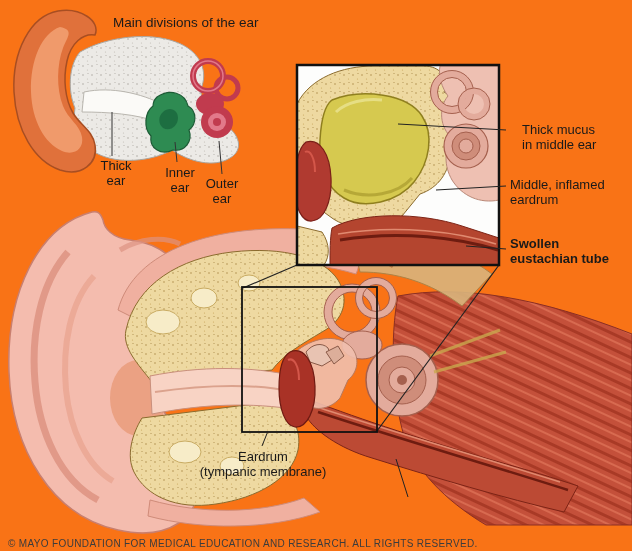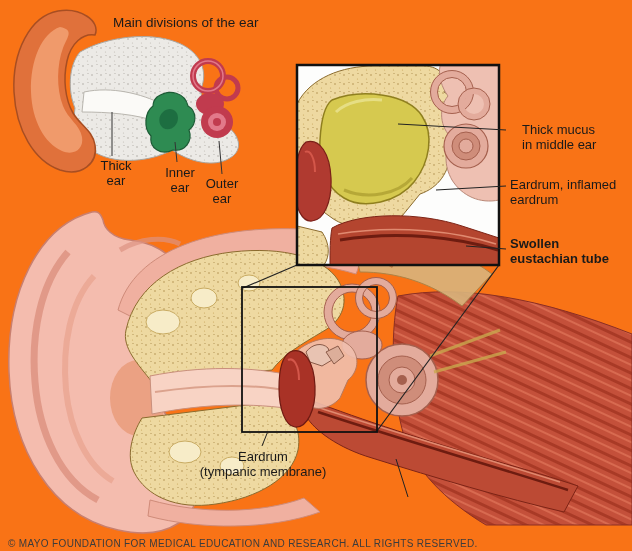--- a/index.html
+++ b/index.html
@@ -185,21 +185,21 @@
 
   <div class="label center" style="left:116px; top:158px;">Thick
 ear</div>
   <div class="label center" style="left:180px; top:165px;">Inner
 ear</div>
   <div class="label center" style="left:222px; top:176px;">Outer
 ear</div>
 
   <div class="label" style="left:510px; top:122px; width:110px;margin-left:12px;">Thick mucus
 in middle ear</div>
-  <div class="label" style="left:510px; top:177px; width:118px;">Eardrum, inflamed
+  <div class="label" style="left:510px; top:177px; width:118px;">Middle, inflamed
 eardrum</div>
   <div class="label" style="left:510px; top:236px; width:118px;font-weight:bold;">Swollen
 eustachian tube</div>
 
   <div class="label center" style="left:263px; top:449px;">Eardrum
 (tympanic membrane)</div>
 
   <div class="copyright">© MAYO FOUNDATION FOR MEDICAL EDUCATION AND RESEARCH. ALL RIGHTS RESERVED.</div>
 </div>
 

